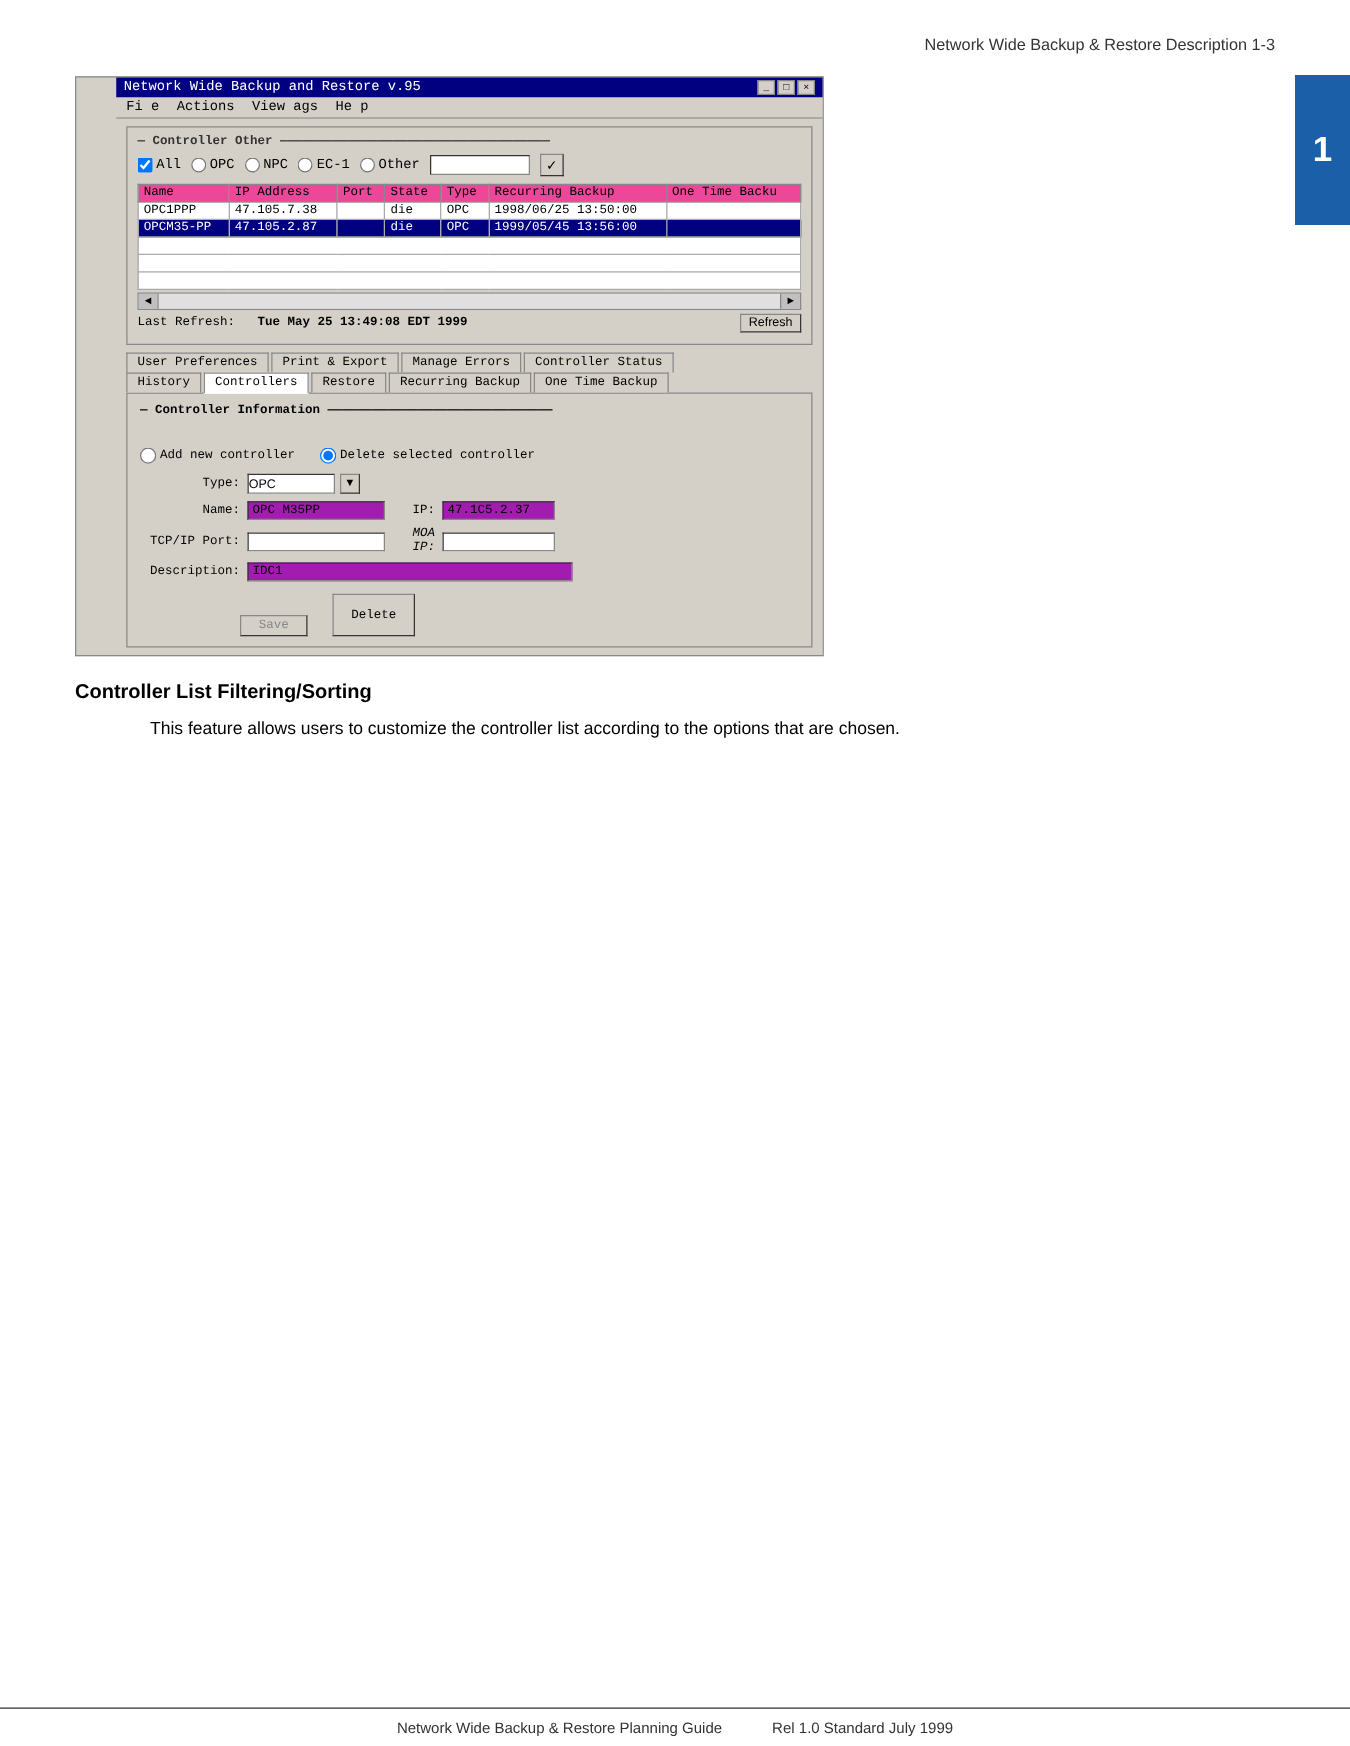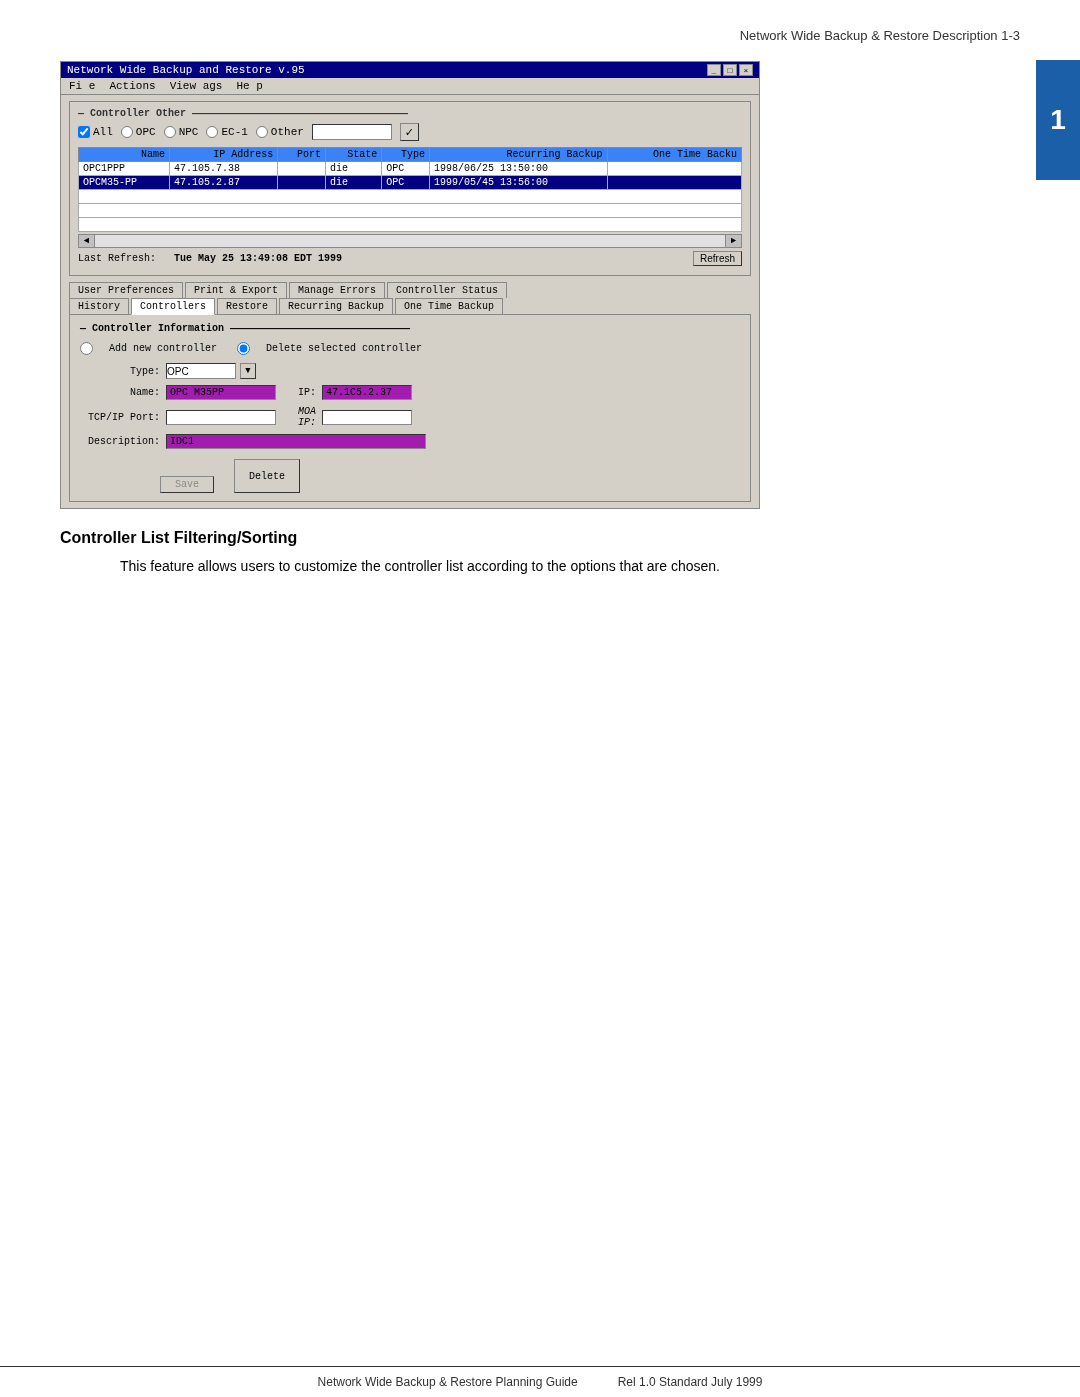--- a/index.html
+++ b/index.html
@@ -58,23 +58,24 @@
     .figure-label .fig-title {
       font-weight: bold;
       font-size: 13px;
     }
 
     
     .app-window {
       border: 1px solid #888;
       background: #d4d0c8;
       margin: 8px 0 20px 0;
-      width: 700px;
+      width: 599px;
       font-family: 'Courier New', Courier, monospace;
       font-size: 11px;
+      padding-left: 32px;
     }
 
     .app-titlebar {
       background: #000080;
       color: white;
       padding: 2px 6px;
       display: flex;
       justify-content: space-between;
       align-items: center;
       font-size: 11px;
@@ -161,24 +162,24 @@
     }
 
     
     .data-table {
       width: 100%;
       border-collapse: collapse;
       font-size: 10px;
       margin-bottom: 2px;
     }
     .data-table th {
-      background: #3b82f6;
+      background: #ec4899;
       border: 1px solid #888;
       padding: 1px 4px;
-      text-align: right;
+      text-align: left;
       font-weight: normal;
       font-size: 10px;
     }
     .data-table td {
       border: 1px solid #aaa;
       padding: 1px 4px;
       font-size: 10px;
     }
     .data-table tr.row-normal {
       background: #ffffff;
@@ -228,33 +229,33 @@
 
     
     .ctrl-info-panel {
       border: 1px solid #888;
       background: #d4d0c8;
       padding: 8px 10px;
     }
     .ctrl-info-label {
       font-size: 10px;
       font-weight: bold;
-      margin-bottom: 8px;
+      margin-bottom: 24px;
     }
     .radio-row {
       display: flex;
       align-items: center;
       gap: 20px;
       margin-bottom: 8px;
       font-size: 10px;
     }
     .radio-row .radio-item {
       display: flex;
       align-items: center;
-      gap: 16px;
+      gap: 3px;
     }
 
     .form-row {
       display: flex;
       align-items: center;
       margin-bottom: 6px;
       font-size: 10px;
     }
     .form-label {
       width: 80px;

